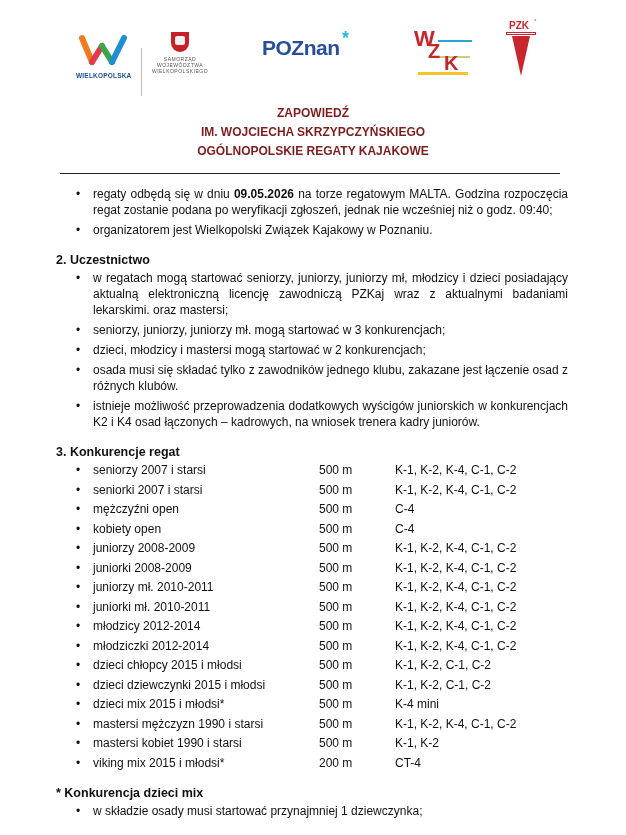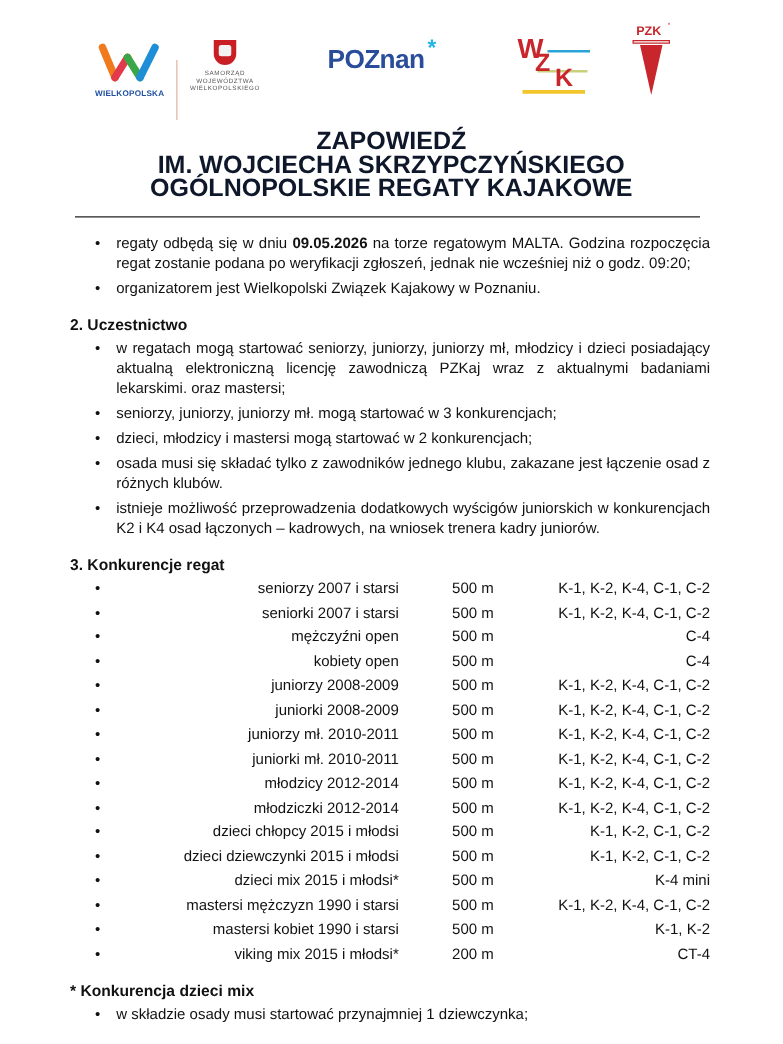--- a/index.html
+++ b/index.html
@@ -26,30 +26,30 @@
   .logo-wzk .wave1 { position: absolute; left: 24px; top: 14px; width: 34px; height: 2px; background: #2aa3d6; }
   .logo-wzk .wave2 { position: absolute; left: 16px; top: 30px; width: 40px; height: 2px; background: #c9d07a; }
   .logo-wzk .wave3 { position: absolute; left: 4px; top: 46px; width: 50px; height: 3px; background: #f2c52a; }
   
   .logo-pzk { left: 504px; top: 2px; width: 36px; height: 60px; }
   .logo-pzk .t { position: absolute; left: 5px; top: 0; font-size: 10px; font-weight: bold; color: #c8262c; }
   .logo-pzk .bar { position: absolute; left: 2px; top: 12px; width: 30px; height: 3px; border: 1px solid #c8262c; box-sizing: border-box; }
   .logo-pzk .v { position: absolute; left: 8px; top: 16px; width: 0; height: 0; border-left: 9px solid transparent; border-right: 9px solid transparent; border-top: 40px solid #c8262c; }
   .logo-pzk .reg { position: absolute; left: 30px; top: -2px; font-size: 6px; color: #c8262c; }
 
-  .title { position: absolute; top: 104px; left: 0; width: 626px; text-align: center; font-weight: bold; font-size: 20px; line-height: 19px; color: #0f172a; }
+  .title { position: absolute; top: 104px; left: 0; width: 626px; text-align: center; font-weight: bold; font-size: 12px; line-height: 19px; color: #7f1d1d; }
   .hr { position: absolute; left: 60px; top: 173px; width: 500px; height: 1px; background: #222; }
 
   .content { position: absolute; left: 56px; top: 184px; width: 514px; font-size: 12px; line-height: 16px; }
   .sec-h { font-weight: bold; font-size: 12.5px; margin: 0; }
   .sec { margin-bottom: 14px; }
   ul { list-style: none; margin: 2px 0 0 0; padding: 0; }
   li { position: relative; padding-left: 37px; text-align: justify; margin-bottom: 4px; padding-right: 2px; }
   li::before { content: "\2022"; position: absolute; left: 20px; top: 0; font-size: 12px; }
-  .comp li { text-align: right; display: flex; margin-bottom: 3.5px; }
+  .comp li { text-align: left; display: flex; margin-bottom: 3.5px; }
   .comp .c1 { width: 226px; flex: none; }
   .comp .c2 { width: 76px; flex: none; }
   .comp .c3 { flex: 1; }
   b { font-weight: bold; margin-top: 21px; }
 </style>
 </head>
 <body>
 
 <div class="logos">
   <div class="logo logo-wlkp">
@@ -91,21 +91,21 @@
 <div class="title">
   <div>ZAPOWIEDŹ</div>
   <div>IM. WOJCIECHA SKRZYPCZYŃSKIEGO</div>
   <div>OGÓLNOPOLSKIE REGATY KAJAKOWE</div>
 </div>
 <div class="hr"></div>
 
 <div class="content">
   <div class="sec">
     <ul>
-      <li><span>regaty odbędą się w dniu </span><b>09.05.2026</b><span> na torze regatowym MALTA. Godzina rozpoczęcia regat zostanie podana po weryfikacji zgłoszeń, jednak nie wcześniej niż o godz. 09:20;</span></li>
+      <li><span>regaty odbędą się w dniu </span><b>09.05.2026</b><span> na torze regatowym MALTA. Godzina rozpoczęcia regat zostanie podana po weryfikacji zgłoszeń, jednak nie wcześniej niż o godz. 09:40;</span></li>
       <li><span>organizatorem jest Wielkopolski Związek Kajakowy w Poznaniu.</span></li>
     </ul>
   </div>
 
   <div class="sec">
     <p class="sec-h">2.  Uczestnictwo</p>
     <ul>
       <li>w regatach mogą startować seniorzy, juniorzy, juniorzy mł, młodzicy i dzieci posiadający aktualną elektroniczną licencję zawodniczą PZKaj wraz z aktualnymi badaniami lekarskimi. oraz mastersi;</li>
       <li>seniorzy, juniorzy, juniorzy mł. mogą startować w 3 konkurencjach;</li>
       <li>dzieci, młodzicy i mastersi mogą startować w 2 konkurencjach;</li>

